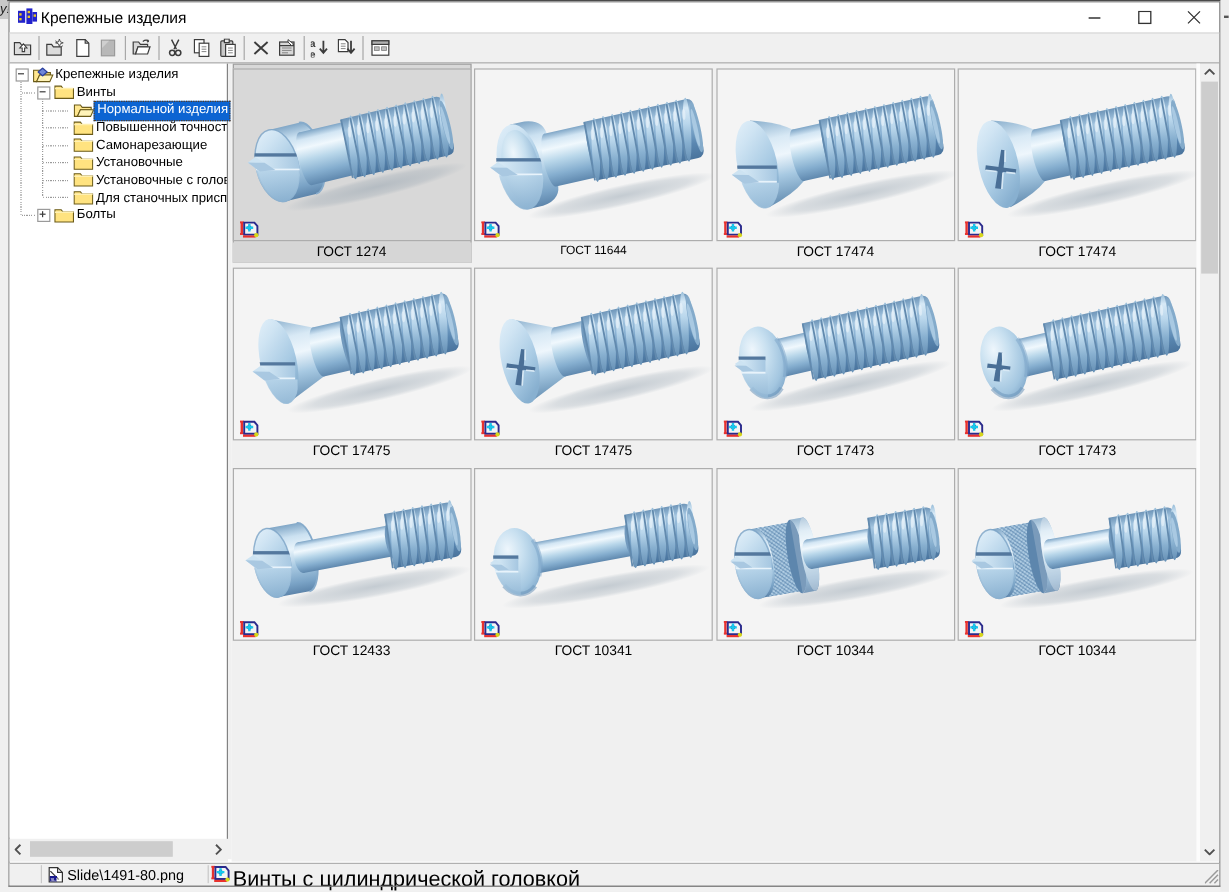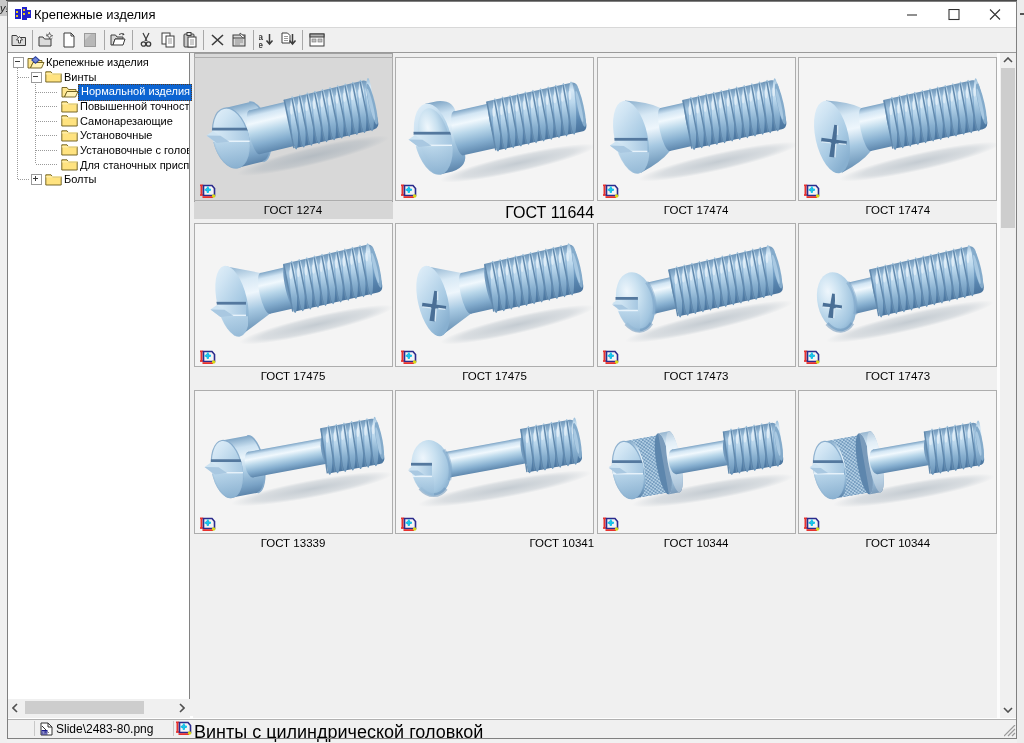--- a/index.html
+++ b/index.html
@@ -398,21 +398,21 @@
 <svg style="position:absolute;left:401.1px;top:184px" width="16" height="15" viewBox="0 0 16 15">
 <rect x="0.5" y="1" width="2" height="10.5" fill="#e8322e"></rect>
 <rect x="0" y="0.5" width="3.2" height="1.6" fill="#e8322e"></rect>
 <rect x="0" y="10.2" width="3.2" height="1.6" fill="#e8322e"></rect>
 <path d="M3.5 1.5 h8.5 l2.5 3 v7 h-11 Z" fill="#f4f4f4" stroke="#2a2a8c" stroke-width="1.6"></path>
 <path d="M7.8 3.2 l2.6 2.6 -2.6 2.6 -2.6 -2.6 Z" fill="#2a2a8c"></path>
 <path d="M7.8 2.6 v6.4 M4.6 5.8 h6.4" stroke="#16c7ec" stroke-width="2"></path>
 <rect x="2.5" y="12.2" width="10.5" height="1.8" fill="#e8322e"></rect>
 <circle cx="13.6" cy="12" r="1.8" fill="#d6d619"></circle>
 </svg>
-<div style="position:absolute;left:395.1px;top:204px;width:199px;text-align:right;font-size:16px;color:#000">ГОСТ 11644</div>
+<div style="position:absolute;left:395.1px;top:204px;width:199px;text-align:center;font-size:10px;color:#000">ГОСТ 11644</div>
 <div style="position:absolute;left:596.7px;top:57px;width:199px;height:144px;background:#f4f4f4;border:1px solid #adadad;box-sizing:border-box"></div>
 <svg style="position:absolute;left:596.7px;top:57px" width="199" height="144" viewBox="0 0 199 144">
     <g transform="translate(34,80) rotate(-12.5)">
       <ellipse cx="80" cy="43" rx="82" ry="9" fill="url(#gShad)"></ellipse>
       <clipPath id="cp3">
         <ellipse cx="0" cy="0" rx="17.0" ry="37.5"></ellipse>
       </clipPath>
       <path d="M2 -37 Q24 -31 35 -22 L35 22 Q24 31 2 37 Z" fill="url(#gCone)"></path>
       <ellipse cx="0" cy="0" rx="16.5" ry="37" fill="url(#gFc)"></ellipse>
       <g clip-path="url(#cp3)">
@@ -901,21 +901,21 @@
 <svg style="position:absolute;left:199.5px;top:517px" width="16" height="15" viewBox="0 0 16 15">
 <rect x="0.5" y="1" width="2" height="10.5" fill="#e8322e"></rect>
 <rect x="0" y="0.5" width="3.2" height="1.6" fill="#e8322e"></rect>
 <rect x="0" y="10.2" width="3.2" height="1.6" fill="#e8322e"></rect>
 <path d="M3.5 1.5 h8.5 l2.5 3 v7 h-11 Z" fill="#f4f4f4" stroke="#2a2a8c" stroke-width="1.6"></path>
 <path d="M7.8 3.2 l2.6 2.6 -2.6 2.6 -2.6 -2.6 Z" fill="#2a2a8c"></path>
 <path d="M7.8 2.6 v6.4 M4.6 5.8 h6.4" stroke="#16c7ec" stroke-width="2"></path>
 <rect x="2.5" y="12.2" width="10.5" height="1.8" fill="#e8322e"></rect>
 <circle cx="13.6" cy="12" r="1.8" fill="#d6d619"></circle>
 </svg>
-<div style="position:absolute;left:193.5px;top:537px;width:199px;text-align:center;font-size:11.5px;color:#000">ГОСТ 13339</div>
+<div style="position:absolute;left:193.5px;top:537px;width:199px;text-align:center;font-size:11.5px;color:#000">ГОСТ 12433</div>
 <div style="position:absolute;left:395.1px;top:390px;width:199px;height:144px;background:#f4f4f4;border:1px solid #adadad;box-sizing:border-box"></div>
 <svg style="position:absolute;left:395.1px;top:390px" width="199" height="144" viewBox="0 0 199 144">
     <g transform="translate(19,81) rotate(-10.5)">
       <ellipse cx="86" cy="34" rx="88" ry="9" fill="url(#gShad)"></ellipse>
       <rect x="34" y="-13" width="78" height="26" fill="url(#gSh)"></rect>
       <ellipse cx="34" cy="0" rx="5.5" ry="13" fill="url(#gSh)"></ellipse>
       <ellipse cx="113.5" cy="0" rx="4.5" ry="15" fill="#7199bd"></ellipse>
       <path d="M112 -22 H162 Q168 -22 168 -14 L168 14 Q168 22 162 22 H112 Z" fill="url(#gTh)"></path>
       <path d="M112.7 -21.6 L110.9 21.6" stroke="#628aae" stroke-width="1.5" fill="none"></path>
       <ellipse cx="117.0" cy="0" rx="3.2" ry="23.7" fill="url(#gRib)" transform="rotate(9 117.0 0)"></ellipse>
@@ -963,21 +963,21 @@
 <svg style="position:absolute;left:401.1px;top:517px" width="16" height="15" viewBox="0 0 16 15">
 <rect x="0.5" y="1" width="2" height="10.5" fill="#e8322e"></rect>
 <rect x="0" y="0.5" width="3.2" height="1.6" fill="#e8322e"></rect>
 <rect x="0" y="10.2" width="3.2" height="1.6" fill="#e8322e"></rect>
 <path d="M3.5 1.5 h8.5 l2.5 3 v7 h-11 Z" fill="#f4f4f4" stroke="#2a2a8c" stroke-width="1.6"></path>
 <path d="M7.8 3.2 l2.6 2.6 -2.6 2.6 -2.6 -2.6 Z" fill="#2a2a8c"></path>
 <path d="M7.8 2.6 v6.4 M4.6 5.8 h6.4" stroke="#16c7ec" stroke-width="2"></path>
 <rect x="2.5" y="12.2" width="10.5" height="1.8" fill="#e8322e"></rect>
 <circle cx="13.6" cy="12" r="1.8" fill="#d6d619"></circle>
 </svg>
-<div style="position:absolute;left:395.1px;top:537px;width:199px;text-align:right;font-size:11.5px;color:#000">ГОСТ 10341</div>
+<div style="position:absolute;left:395.1px;top:537px;width:199px;text-align:center;font-size:11.5px;color:#000">ГОСТ 10341</div>
 <div style="position:absolute;left:596.7px;top:390px;width:199px;height:144px;background:#f4f4f4;border:1px solid #adadad;box-sizing:border-box"></div>
 <svg style="position:absolute;left:596.7px;top:390px" width="199" height="144" viewBox="0 0 199 144">
     <g transform="translate(31,80) rotate(-10)">
       <ellipse cx="80" cy="35" rx="82" ry="9" fill="url(#gShad)"></ellipse>
       <clipPath id="cp11">
         <ellipse cx="0" cy="0" rx="15.5" ry="29.5"></ellipse>
       </clipPath>
       <path d="M0 -29 H36 A11.2 29 0 0 1 36 29 H0 Z" fill="url(#gHd)"></path>
       <path d="M6 -29 H36 A10.5 29 0 0 1 36 29 H6 A10.5 29 0 0 0 6 -29 Z" fill="url(#knurl)"></path>
       <ellipse cx="0" cy="0" rx="15" ry="29" fill="url(#gFc)"></ellipse>
@@ -1130,21 +1130,21 @@
 <div class="abs" style="left:8px;top:719px;width:1008px;height:19px;background:#f0f0f0;border-top:1px solid #b0b0b0;box-sizing:border-box"></div>
 <div class="abs" style="left:34px;top:721px;width:1px;height:15px;background:#c8c8c8"></div>
 <div class="abs" style="left:173px;top:721px;width:1px;height:15px;background:#c8c8c8"></div>
 <svg class="abs" style="left:40px;top:722px" width="13" height="14" viewBox="0 0 13 14">
 <path d="M1 1 h7 l4 4 v8 h-11 Z" fill="#fff" stroke="#333"></path>
 <path d="M8 1 v4 h4" fill="none" stroke="#333"></path>
 <path d="M2 4 l7 7" stroke="#333"></path>
 <rect x="1.5" y="8" width="6" height="4.5" fill="#1a1a8c"></rect>
 <text x="2" y="12" font-size="3.6" fill="#fff" font-family="Liberation Sans">SLD</text>
 </svg>
-<div class="abs" style="left:56px;top:722px;font-size:12px;color:#000">Slide\2483-80.png</div>
+<div class="abs" style="left:56px;top:722px;font-size:12px;color:#000">Slide\1491-80.png</div>
 <svg style="position:absolute;left:176px;top:721px" width="16" height="15" viewBox="0 0 16 15">
 <rect x="0.5" y="1" width="2" height="10.5" fill="#e8322e"></rect>
 <rect x="0" y="0.5" width="3.2" height="1.6" fill="#e8322e"></rect>
 <rect x="0" y="10.2" width="3.2" height="1.6" fill="#e8322e"></rect>
 <path d="M3.5 1.5 h8.5 l2.5 3 v7 h-11 Z" fill="#f4f4f4" stroke="#2a2a8c" stroke-width="1.6"></path>
 <path d="M7.8 3.2 l2.6 2.6 -2.6 2.6 -2.6 -2.6 Z" fill="#2a2a8c"></path>
 <path d="M7.8 2.6 v6.4 M4.6 5.8 h6.4" stroke="#16c7ec" stroke-width="2"></path>
 <rect x="2.5" y="12.2" width="10.5" height="1.8" fill="#e8322e"></rect>
 <circle cx="13.6" cy="12" r="1.8" fill="#d6d619"></circle>
 </svg>

